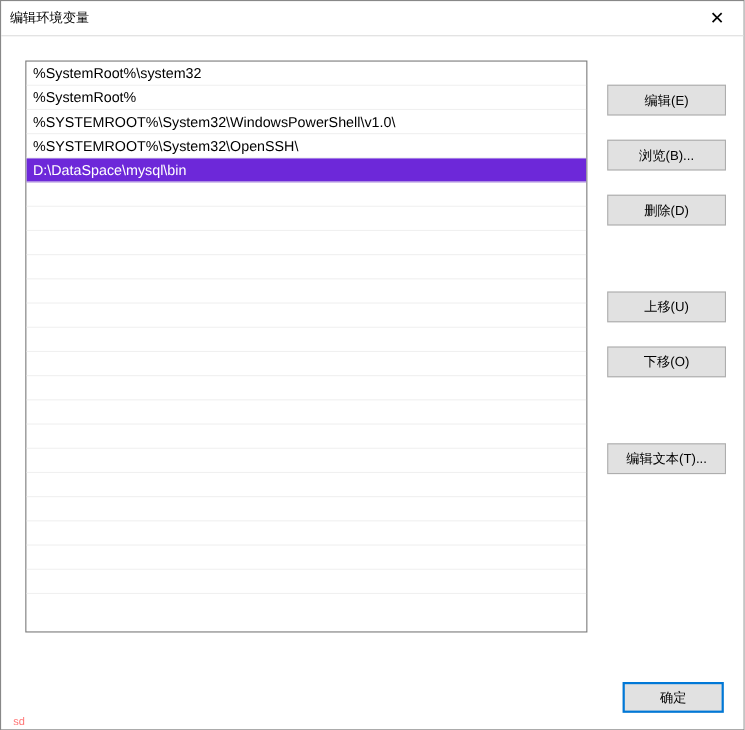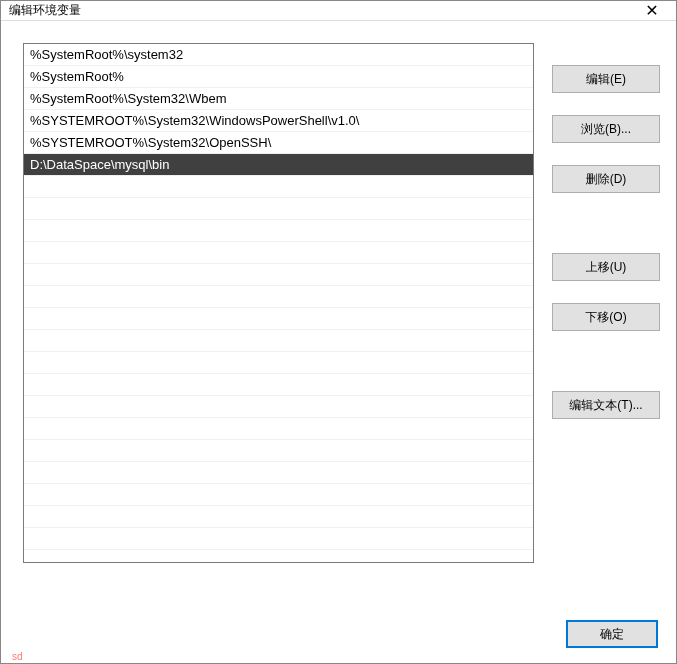--- a/index.html
+++ b/index.html
@@ -14,21 +14,21 @@
     }
     .dialog {
       width: 677px;
       height: 664px;
       border: 1px solid #888;
       background: #fff;
       display: flex;
       flex-direction: column;
     }
     .titlebar {
-      height: 20px;
+      height: 32px;
       display: flex;
       align-items: center;
       padding: 0 8px;
       border-bottom: 1px solid #ddd;
       justify-content: space-between;
     }
     .titlebar .title { font-size: 12px; }
     .close-btn {
       font-size: 16px;
       width: 32px;
@@ -55,21 +55,21 @@
       height: 22px;
       line-height: 22px;
       padding: 0 6px;
       font-size: 13px;
       white-space: nowrap;
       border-bottom: 1px solid #f0f0f0;
       cursor: default;
     }
     .list-row.empty { border-bottom: 1px solid #f0f0f0; }
     .list-row.selected {
-      background: #404040;
+      background: #6d28d9;
       color: #fff;
     }
     .sidebar-buttons {
       width: 108px;
       display: flex;
       flex-direction: column;
       gap: 0;
     }
     .btn {
       height: 28px;
@@ -107,21 +107,20 @@
     <span class="title">编辑环境变量</span>
     <div class="close-btn">
       <span>✕</span>
     </div>
   </div>
 
   <div class="content">
     <div class="listbox">
       <div class="list-row">%SystemRoot%\system32</div>
       <div class="list-row">%SystemRoot%</div>
-      <div class="list-row">%SystemRoot%\System32\Wbem</div>
       <div class="list-row">%SYSTEMROOT%\System32\WindowsPowerShell\v1.0\</div>
       <div class="list-row">%SYSTEMROOT%\System32\OpenSSH\</div>
       <div class="list-row selected">D:\DataSpace\mysql\bin</div>
 
       <div class="list-row empty"></div>
       <div class="list-row empty"></div>
       <div class="list-row empty"></div>
       <div class="list-row empty"></div>
       <div class="list-row empty"></div>
       <div class="list-row empty"></div>

